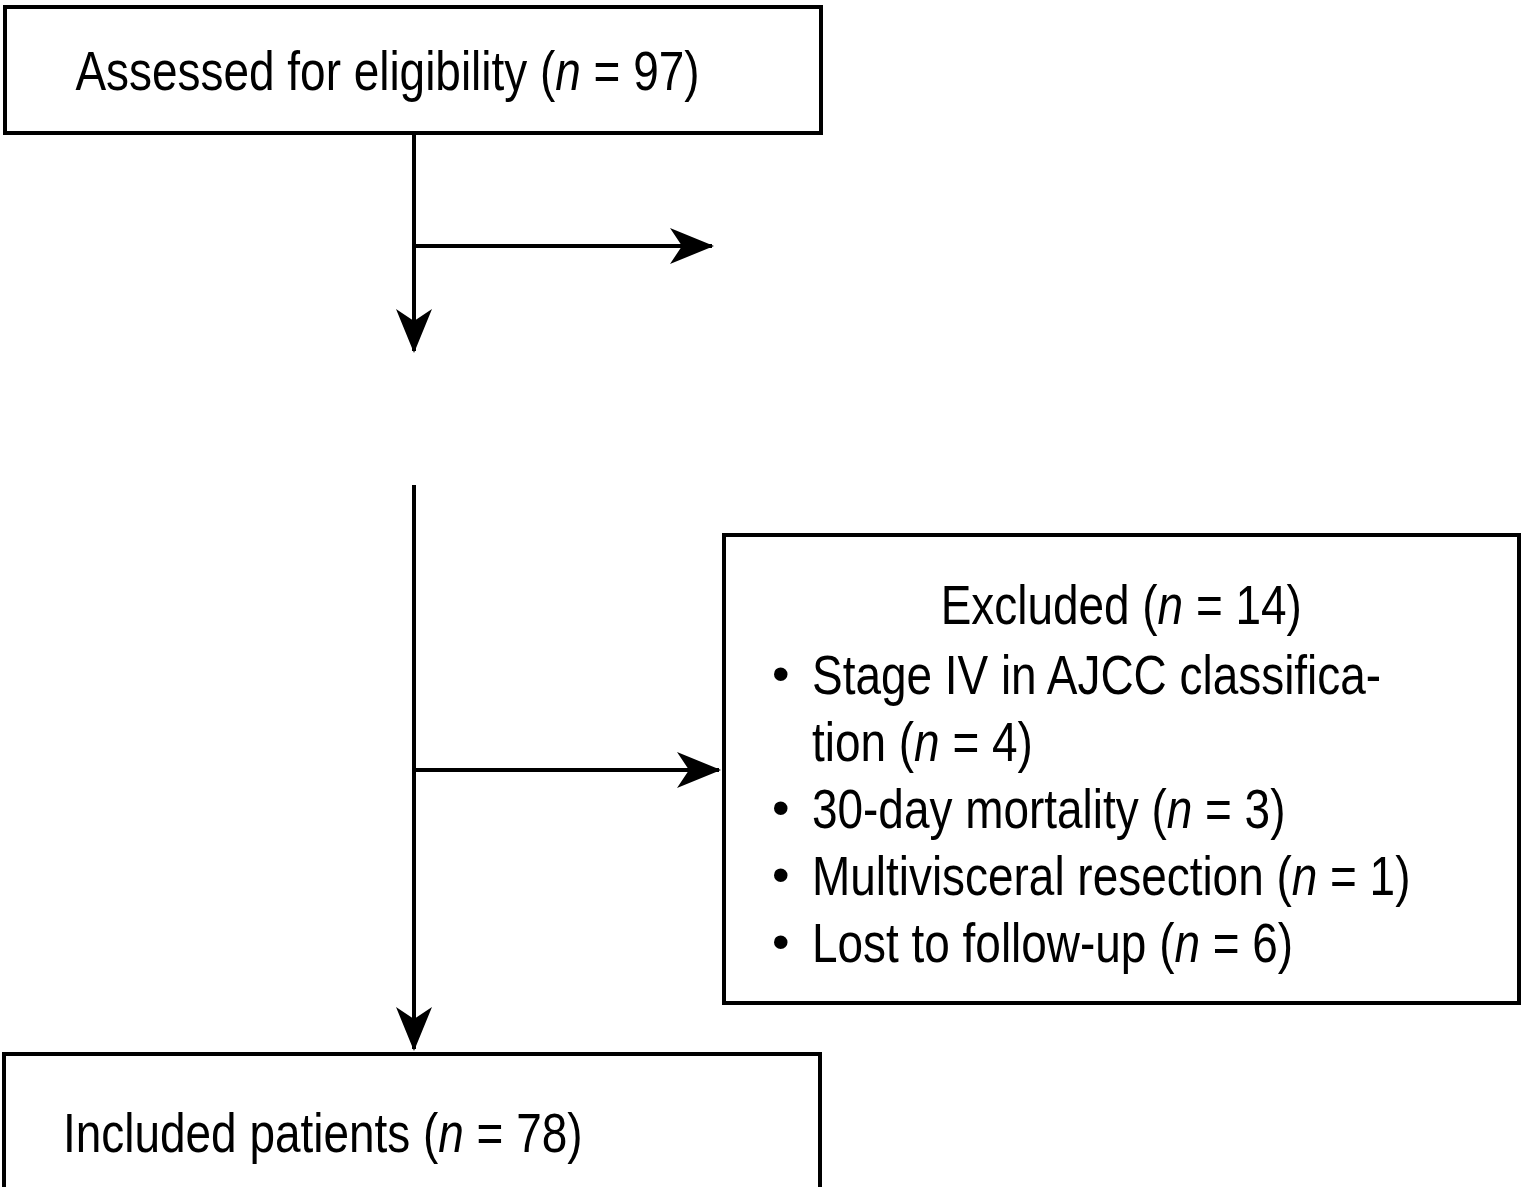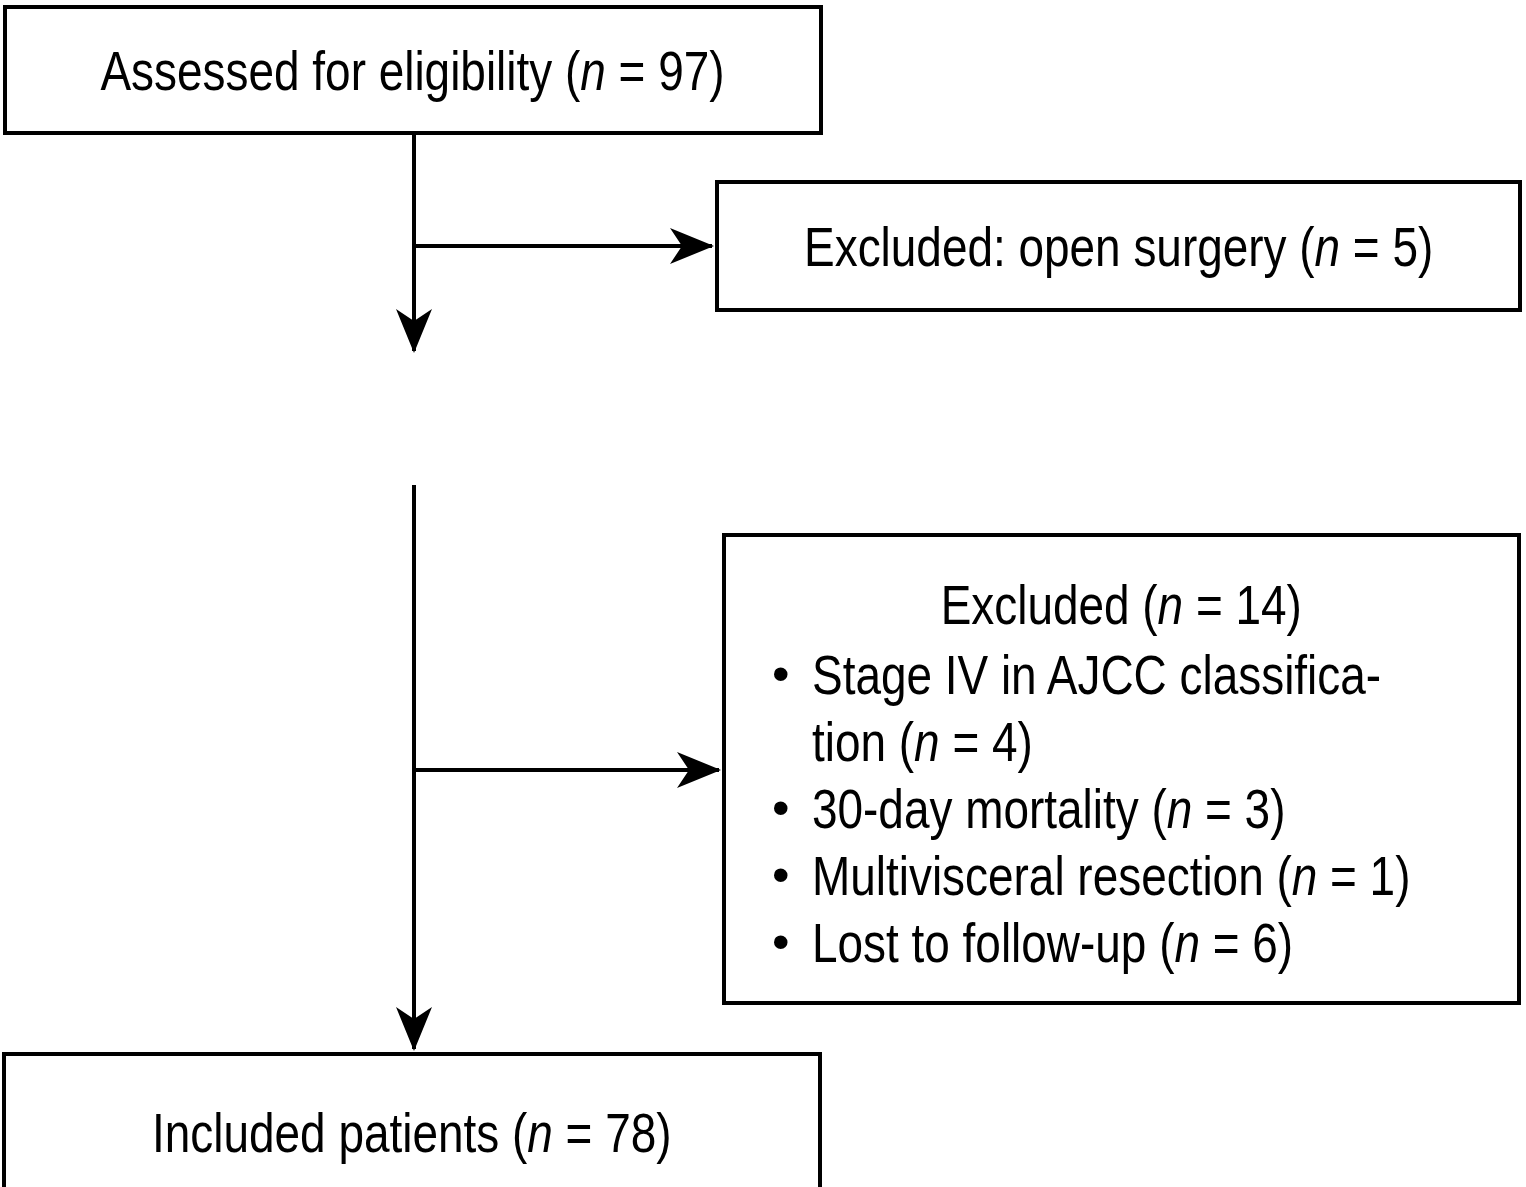--- a/index.html
+++ b/index.html
@@ -20,21 +20,20 @@
     color: var(--ink);
     overflow: hidden;
   }
   .box {
     position: absolute;
     box-sizing: border-box;
     background: var(--paper);
     border: 4px solid var(--ink);
     display: flex;
     align-items: center;
-    justify-content: center;
     font-size: 56px;
     z-index: 2;
   }
   
   .cond {
     display: inline-block;
     transform: scaleX(0.82);
     transform-origin: 50% 50%;
     white-space: nowrap;
   }
@@ -89,23 +88,20 @@
 </style>
 </head>
 <body>
 
 <div class="canvas">
 
   <div class="box" id="box-assessed">
     <span class="cond"><span>Assessed for eligibility (</span><span class="it">n</span><span> = 97)</span></span>
   </div>
 
-  <div class="box" id="box-excluded-open">
-    <span class="cond"><span>Excluded: open surgery (</span><span class="it">n</span><span> = 5)</span></span>
-  </div>
 
 
   <div class="box" id="box-excluded-detail">
     <div class="d-title">
       <span class="cond"><span>Excluded (</span><span class="it">n</span><span> = 14)</span></span>
     </div>
     <ul class="d-list">
       <li>
         <span class="dot">•</span>
         <span class="cond-left">

